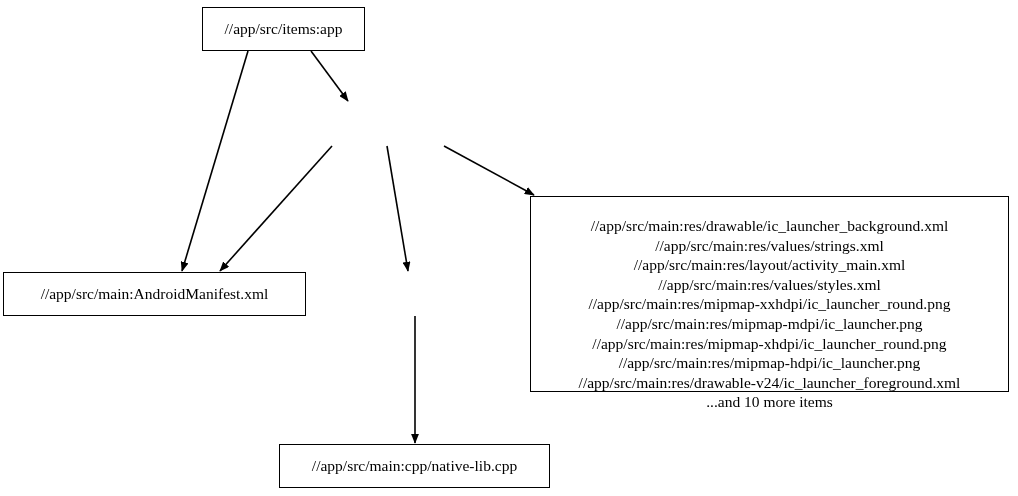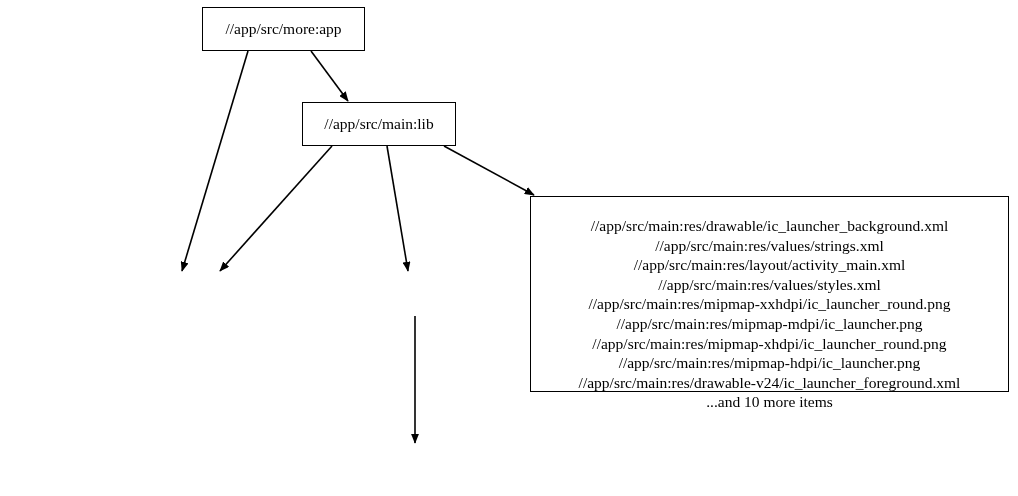--- a/index.html
+++ b/index.html
@@ -82,36 +82,39 @@
     <line x1="332" y1="146" x2="220" y2="271" stroke="#000000" stroke-width="1.6" marker-end="url(#arrowhead)"></line>
 
     <line x1="387" y1="146" x2="408" y2="271" stroke="#000000" stroke-width="1.6" marker-end="url(#arrowhead)"></line>
 
     <line x1="444" y1="146" x2="534" y2="195" stroke="#000000" stroke-width="1.6" marker-end="url(#arrowhead)"></line>
 
     <line x1="415" y1="316" x2="415" y2="443" stroke="#000000" stroke-width="1.6" marker-end="url(#arrowhead)"></line>
   </svg>
 
   <div class="node" id="node-app">
-    <span class="node-label">//app/src/more:app</span>
+    <span class="node-label">//app/src/items:app</span>
   </div>
 
-  <div class="node" id="node-lib">
-    <span class="node-label">//app/src/main:lib</span>
+
+  <div class="node" id="node-manifest">
+    <span class="node-label">//app/src/main:AndroidManifest.xml</span>
   </div>
-
 
 
   <div class="node node-multiline" id="node-res">
     <span class="node-label">//app/src/main:res/drawable/ic_launcher_background.xml
 //app/src/main:res/values/strings.xml
 //app/src/main:res/layout/activity_main.xml
 //app/src/main:res/values/styles.xml
 //app/src/main:res/mipmap-xxhdpi/ic_launcher_round.png
 //app/src/main:res/mipmap-mdpi/ic_launcher.png
 //app/src/main:res/mipmap-xhdpi/ic_launcher_round.png
 //app/src/main:res/mipmap-hdpi/ic_launcher.png
 //app/src/main:res/drawable-v24/ic_launcher_foreground.xml
 ...and 10 more items</span>
   </div>
 
+  <div class="node" id="node-native">
+    <span class="node-label">//app/src/main:cpp/native-lib.cpp</span>
+  </div>
 
 </div>
 
 </body></html>

